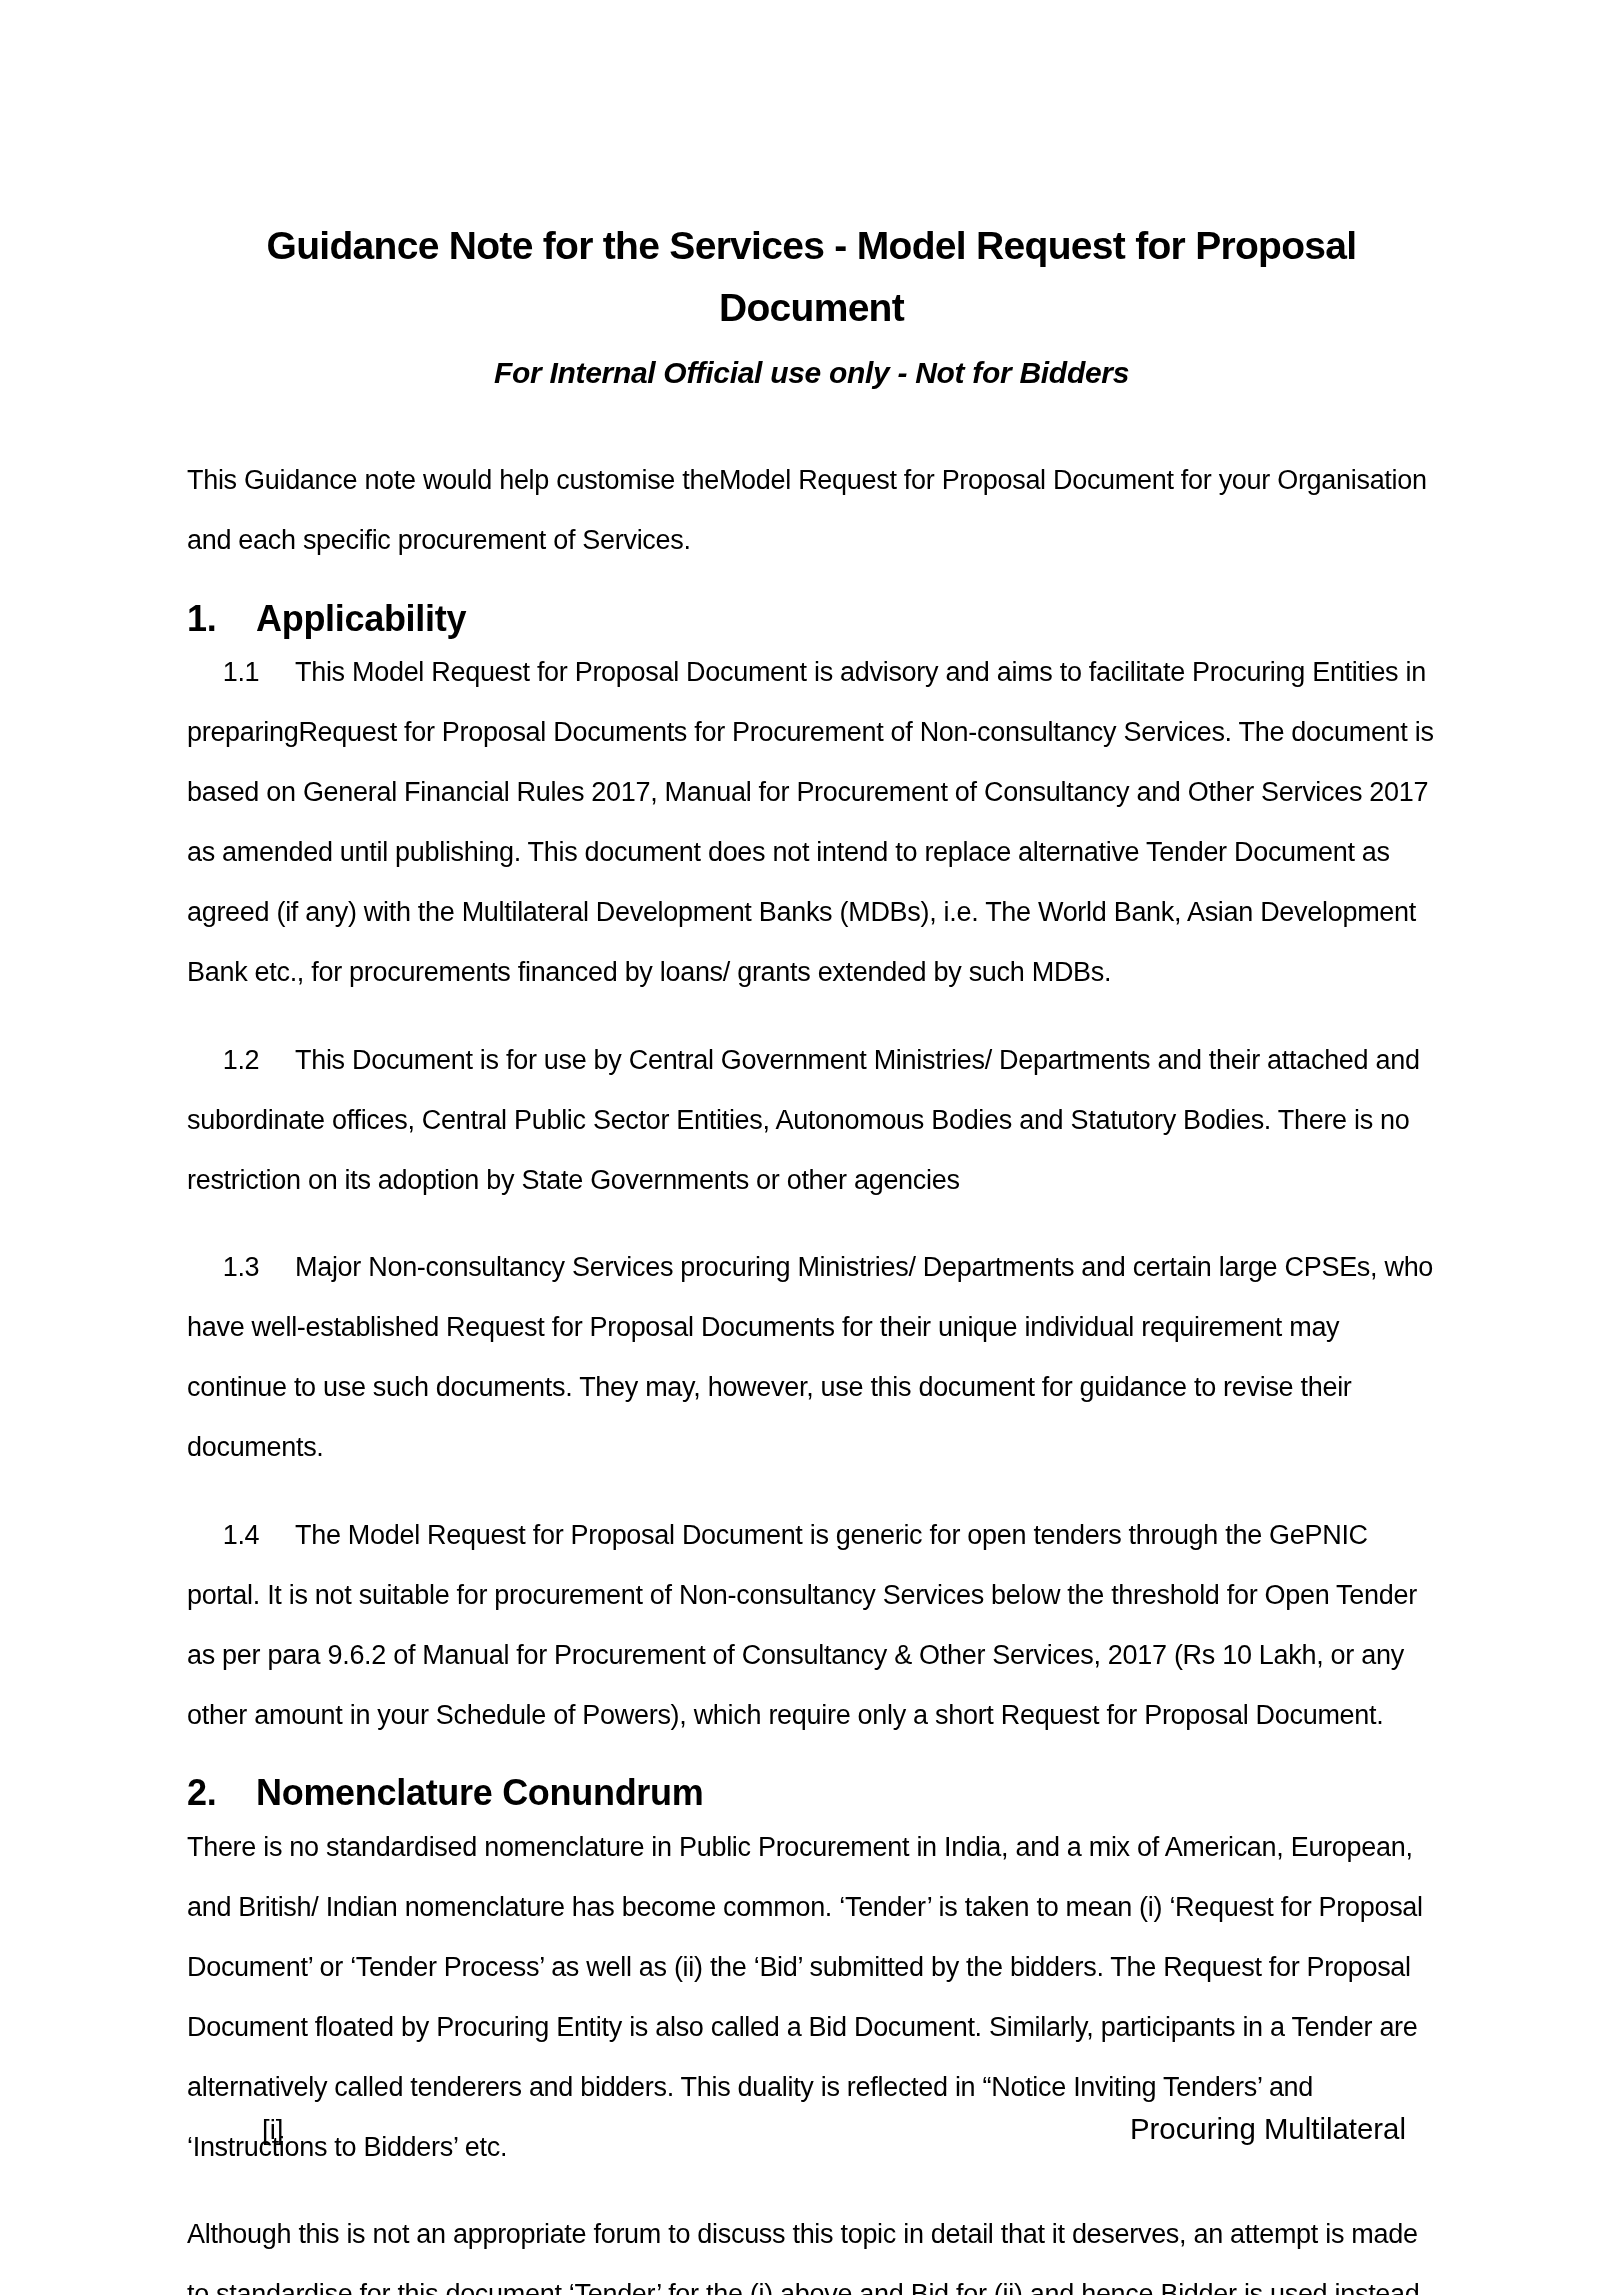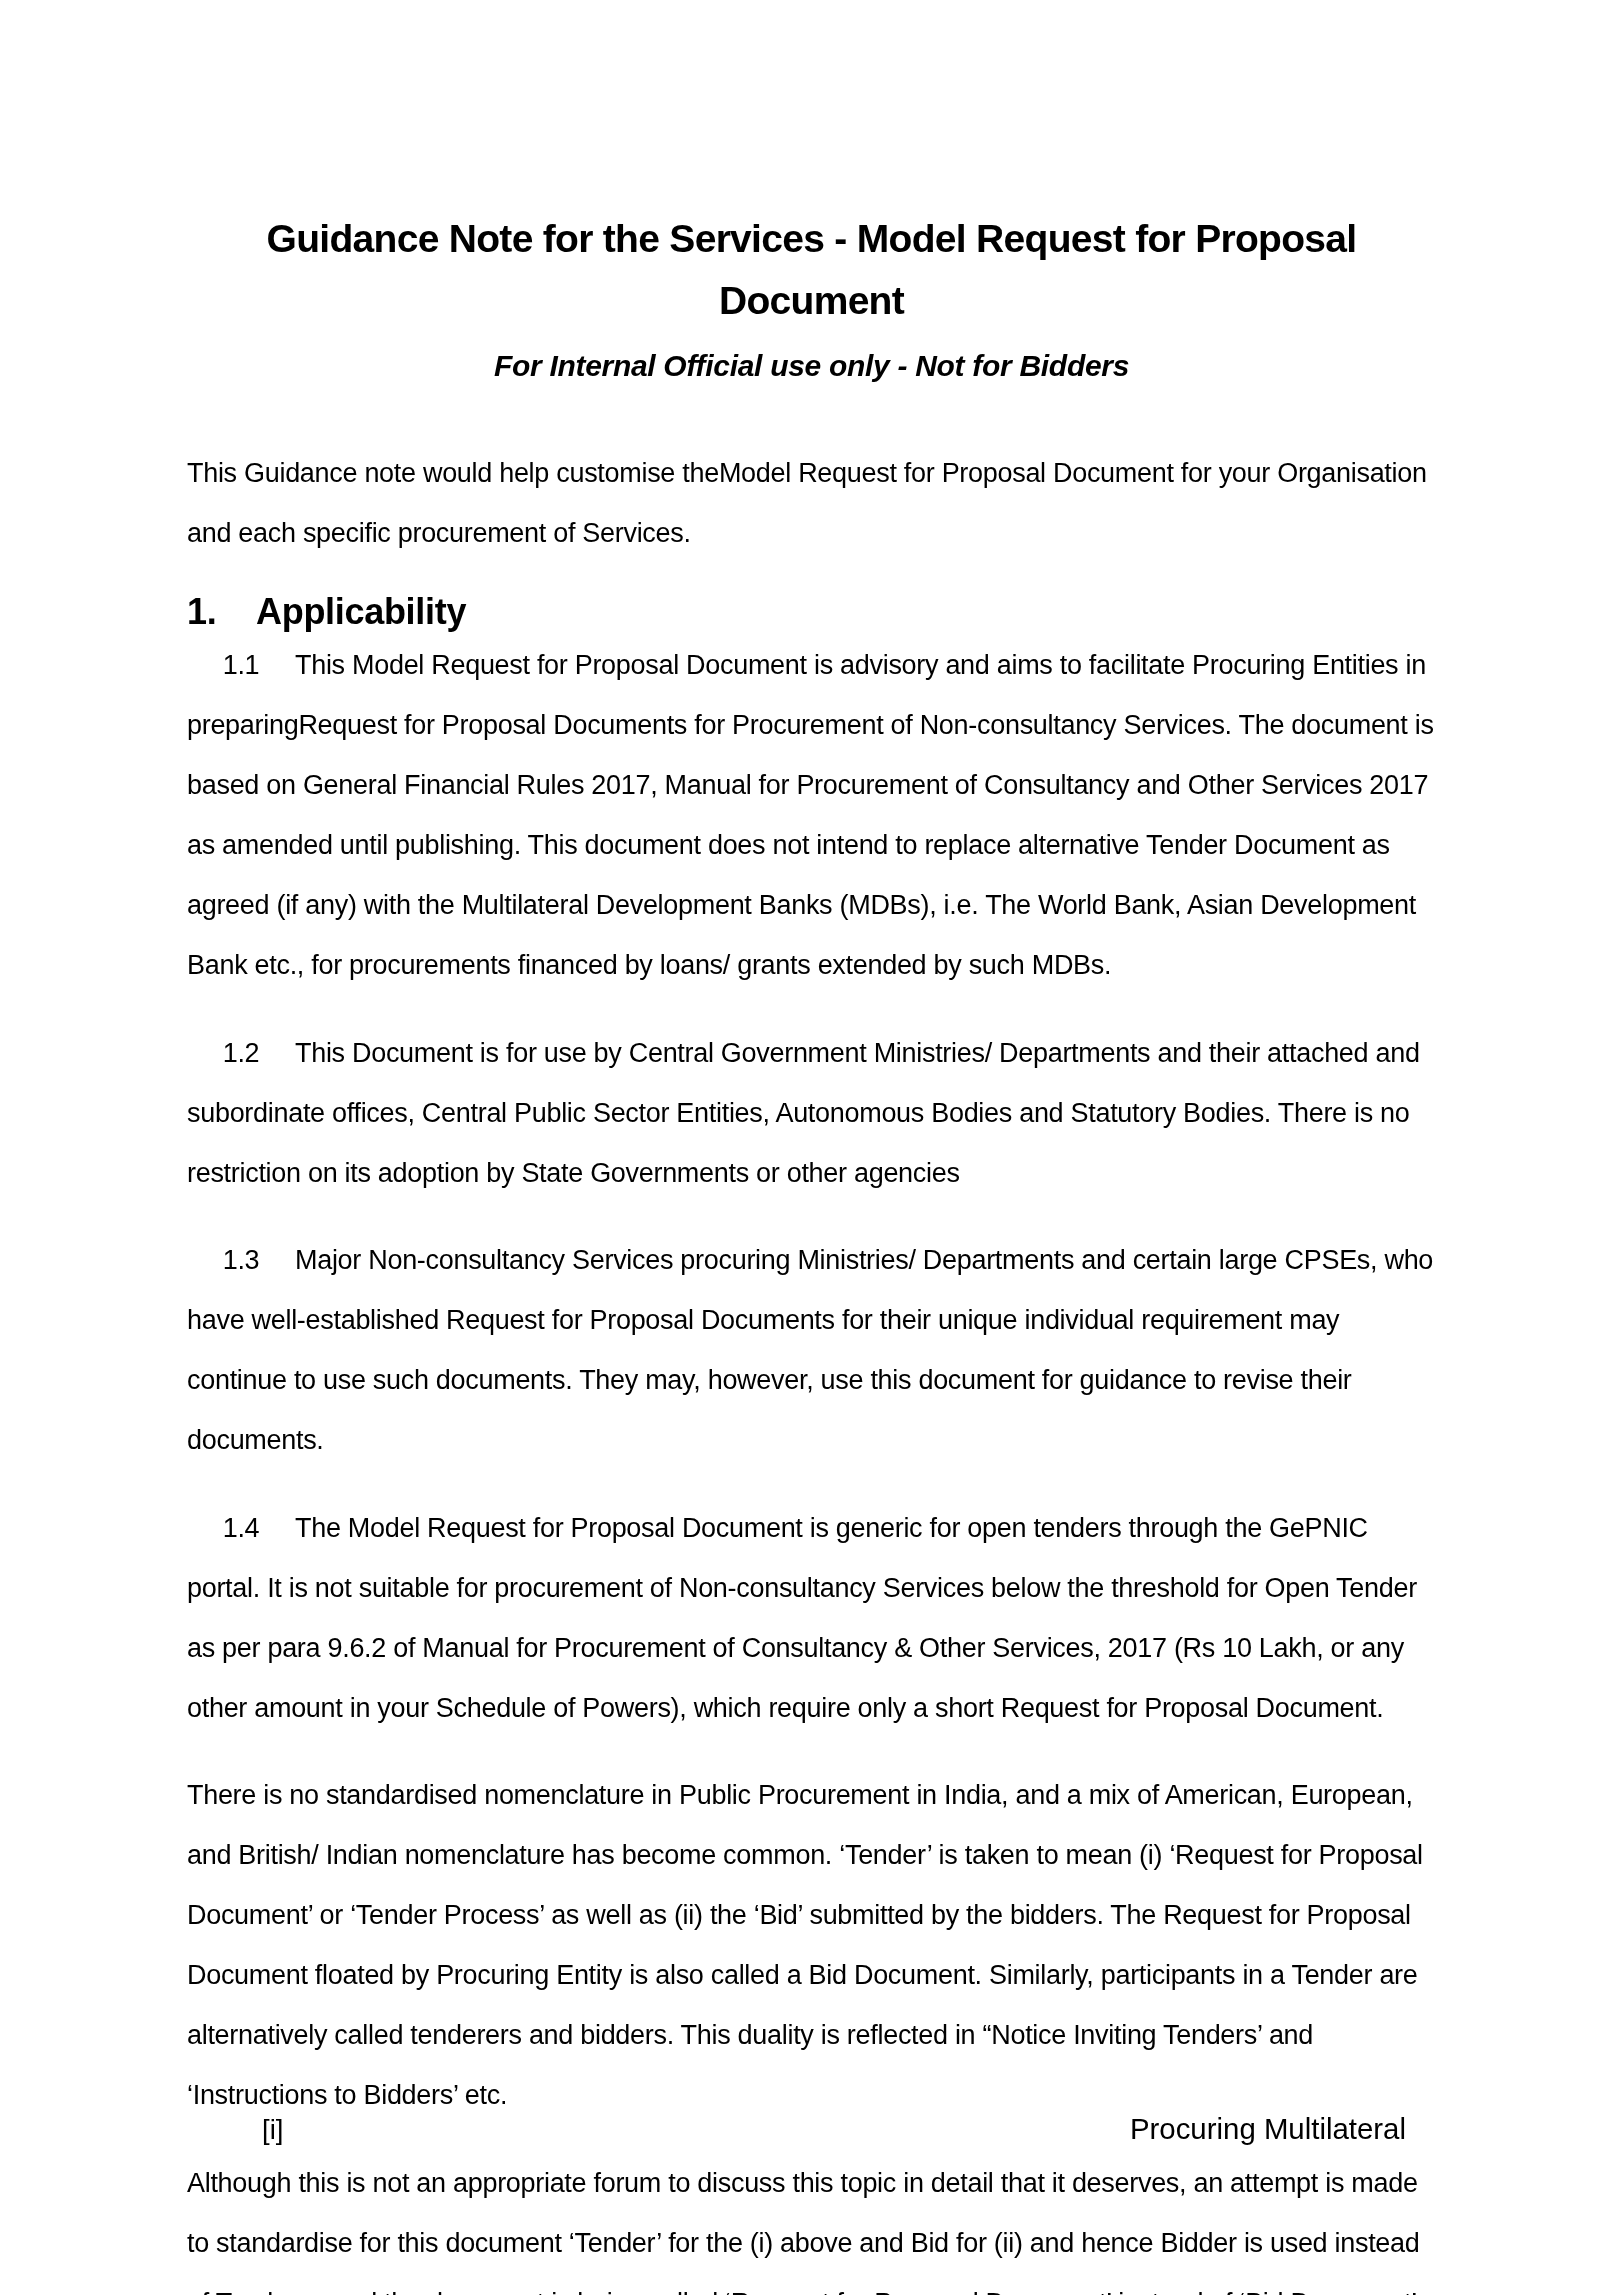--- a/index.html
+++ b/index.html
@@ -12,21 +12,21 @@
     height: 2295px;
     font-family: "Liberation Sans", sans-serif;
     color: #000000;
     position: relative;
   }
   .page {
     position: relative;
     width: 1623px;
     height: 2295px;
     box-sizing: border-box;
-    padding: 4px 187px;
+    padding: 11px 187px;
     background: #ffffff;
     overflow: hidden;
     border-radius: 21px;
   }
   .title {
     margin: 204px 0 0 0;
     text-align: center;
     font-size: 39px;
     font-weight: bold;
     line-height: 62px;
@@ -101,20 +101,21 @@
   <div class="heading"><span class="hnum">1.</span><span>Applicability</span></div>
 
   <p class="body"><span class="pnum">1.1</span><span>This Model Request for Proposal Document is advisory and aims to facilitate Procuring Entities in preparingRequest for Proposal Documents for Procurement of Non-consultancy Services. The document is based on General Financial Rules 2017, Manual for Procurement of Consultancy and Other Services 2017 as amended until publishing. This document does not intend to replace alternative Tender Document as agreed (if any) with the Multilateral Development Banks (MDBs), i.e. The World Bank, Asian Development Bank etc., for procurements financed by loans/ grants extended by such MDBs.</span></p>
 
   <p class="body"><span class="pnum">1.2</span><span>This Document is for use by Central Government Ministries/ Departments and their attached and subordinate offices, Central Public Sector Entities, Autonomous Bodies and Statutory Bodies. There is no restriction on its adoption by State Governments or other agencies</span></p>
 
   <p class="body"><span class="pnum">1.3</span><span>Major Non-consultancy Services procuring Ministries/ Departments and certain large CPSEs, who have well-established Request for Proposal Documents for their unique individual requirement may continue to use such documents. They may, however, use this document for guidance to revise their documents.</span></p>
 
   <p class="body"><span class="pnum">1.4</span><span>The Model Request for Proposal Document is generic for open tenders through the GePNIC portal. It is not suitable for procurement of Non-consultancy Services below the threshold for Open Tender as per para 9.6.2 of Manual for Procurement of Consultancy &amp; Other Services, 2017 (Rs 10 Lakh, or any other amount in your Schedule of Powers), which require only a short Request for Proposal Document.</span></p>
 
+  <div class="heading heading-2"><span class="hnum">2.</span><span>Nomenclature Conundrum</span></div>
 
   <p class="body">There is no standardised nomenclature in Public Procurement in India, and a mix of American, European, and British/ Indian nomenclature has become common. ‘Tender’ is taken to mean (i) ‘Request for Proposal Document’ or ‘Tender Process’ as well as (ii) the ‘Bid’ submitted by the bidders. The Request for Proposal Document floated by Procuring Entity is also called a Bid Document. Similarly, participants in a Tender are alternatively called tenderers and bidders. This duality is reflected in “Notice Inviting Tenders’ and ‘Instructions to Bidders’ etc.</p>
 
   <p class="body">Although this is not an appropriate forum to discuss this topic in detail that it deserves, an attempt is made to standardise for this document ‘Tender’ for the (i) above and Bid for (ii) and hence Bidder is used instead of Tenderer, and the document is being called ‘Request for Proposal Document’ instead of ‘Bid Document’. Similar attempts are made to standardise other nomenclature in this document without disturbing the nomenclature embedded in the CPPP portal.</p>
 
   <div class="footer">
     <span class="footer-left">[i]</span>
     <span class="footer-right">Procuring Multilateral</span>
   </div>
 

